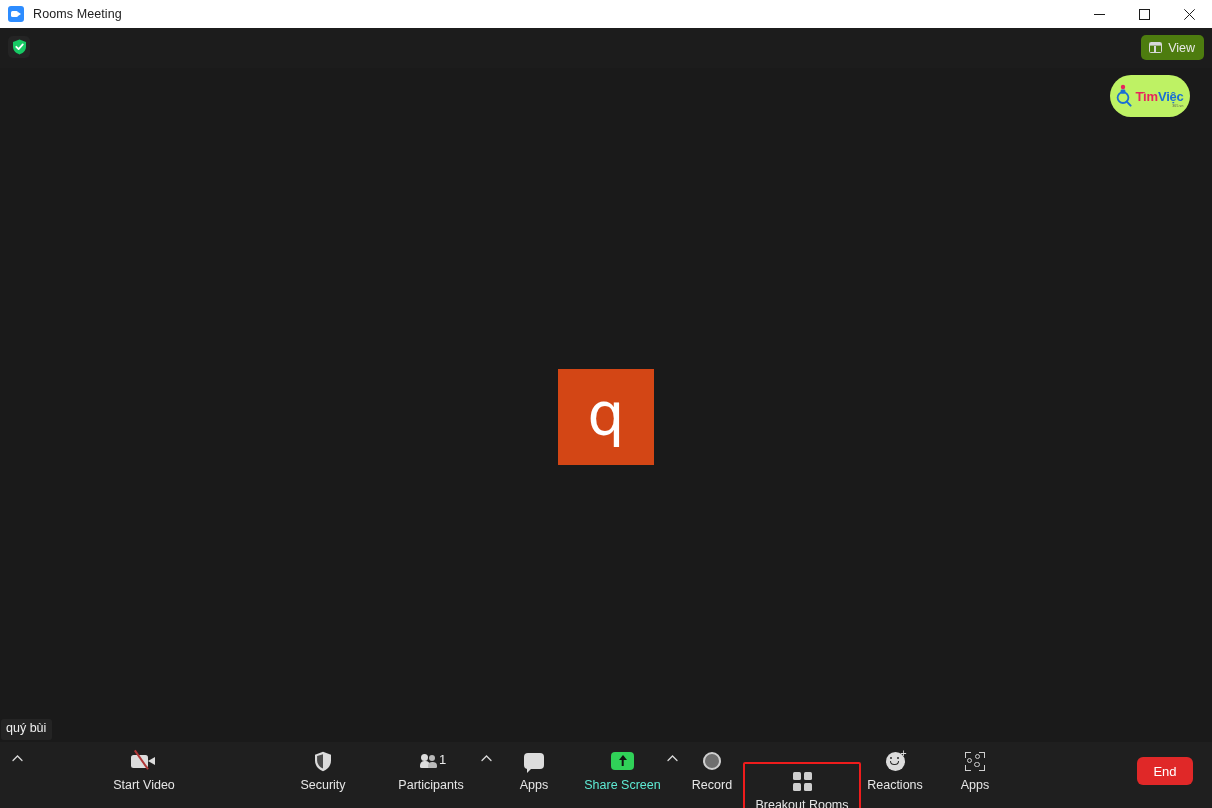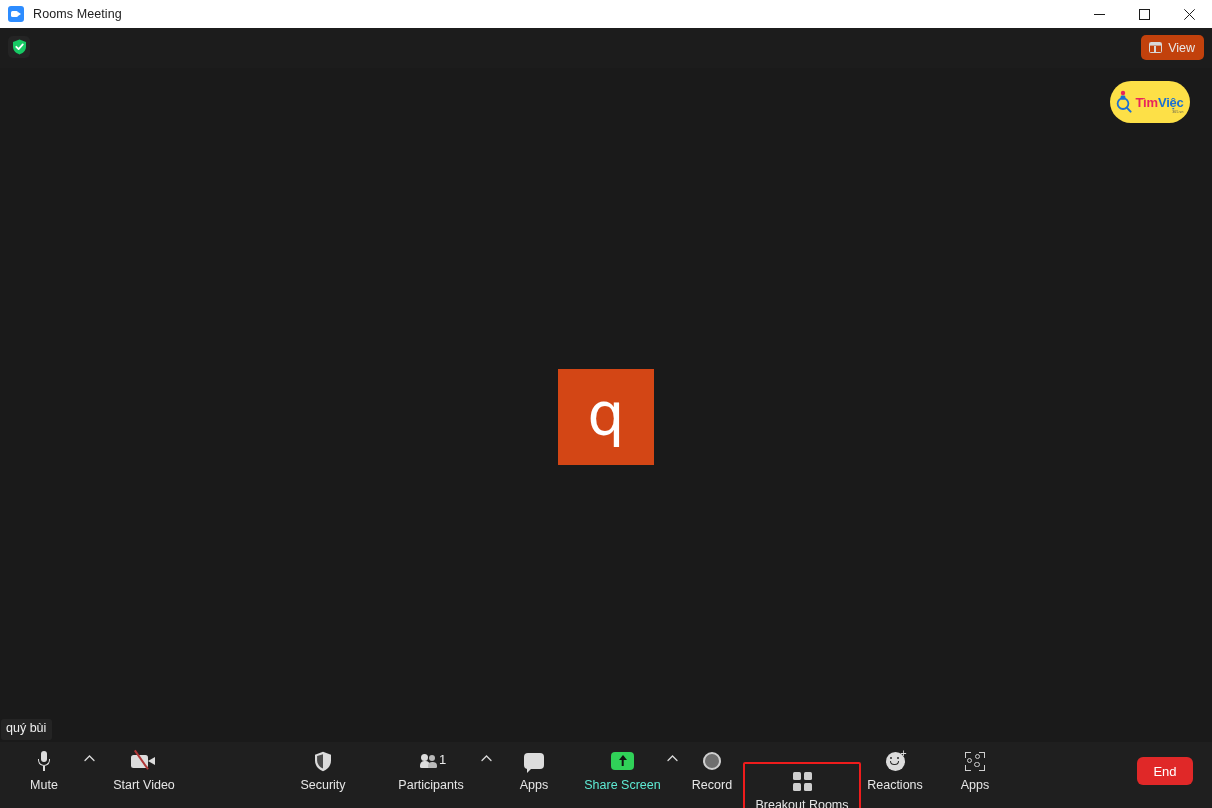--- a/index.html
+++ b/index.html
@@ -94,21 +94,21 @@
     display: flex;
     align-items: center;
     justify-content: center;
   }
   .view-btn {
     position: absolute;
     right: 8px; top: 7px;
     height: 25px;
     padding: 0 9px 0 8px;
     border-radius: 5px;
-    background: #c2410c;
+    background: #4d7c0f;
     display: flex;
     align-items: center;
     gap: 6px;
     color: #e8e8e8;
     font-size: 12.5px;
   }
   .view-icon {
     display: inline-block;
     width: 13px; height: 11px;
     border: 1.4px solid #d8d8d8;
@@ -128,23 +128,23 @@
   
   .stage {
     position: absolute;
     top: 68px; left: 0;
     width: 1212px;
     height: 674px;
     background: #1a1a1a;
   }
   .partner-logo {
     position: absolute;
-    right: 22px; top: 13px;
+    right: 22px; top: 7px;
     width: 80px; height: 42px;
-    background: #fde047;
+    background: #bef264;
     border-radius: 21px;
     display: flex;
     align-items: center;
     justify-content: center;
     gap: 3px;
   }
   .logo-mark {
     position: relative;
     width: 16px; height: 24px;
   }
@@ -528,30 +528,20 @@
     </div>
 
     <div class="name-tag">quý bùi</div>
   </div>
 
   <div class="toolbar">
     <div class="toolbar-inner">
 
       <div class="slot" style="left:8px;">
         <div class="tool-group">
-          <div class="tool-btn">
-            <div class="tool-icon">
-              <div class="mic-icon">
-                <div class="mic-body"></div>
-                <div class="mic-arc"></div>
-                <div class="mic-stem"></div>
-              </div>
-            </div>
-            <div class="tool-label">Mute</div>
-          </div>
           <div class="caret">
             <svg width="11" height="7" viewBox="0 0 11 7">
                 <polyline points="1,5.5 5.5,1 10,5.5" fill="none" stroke="#d8d8d8" stroke-width="1.3" stroke-linecap="round"></polyline>
               </svg>
           </div>
         </div>
       </div>
 
       <div class="slot" style="left:100px;margin-left:7px;">
         <div class="tool-btn" style="width:74px;">

